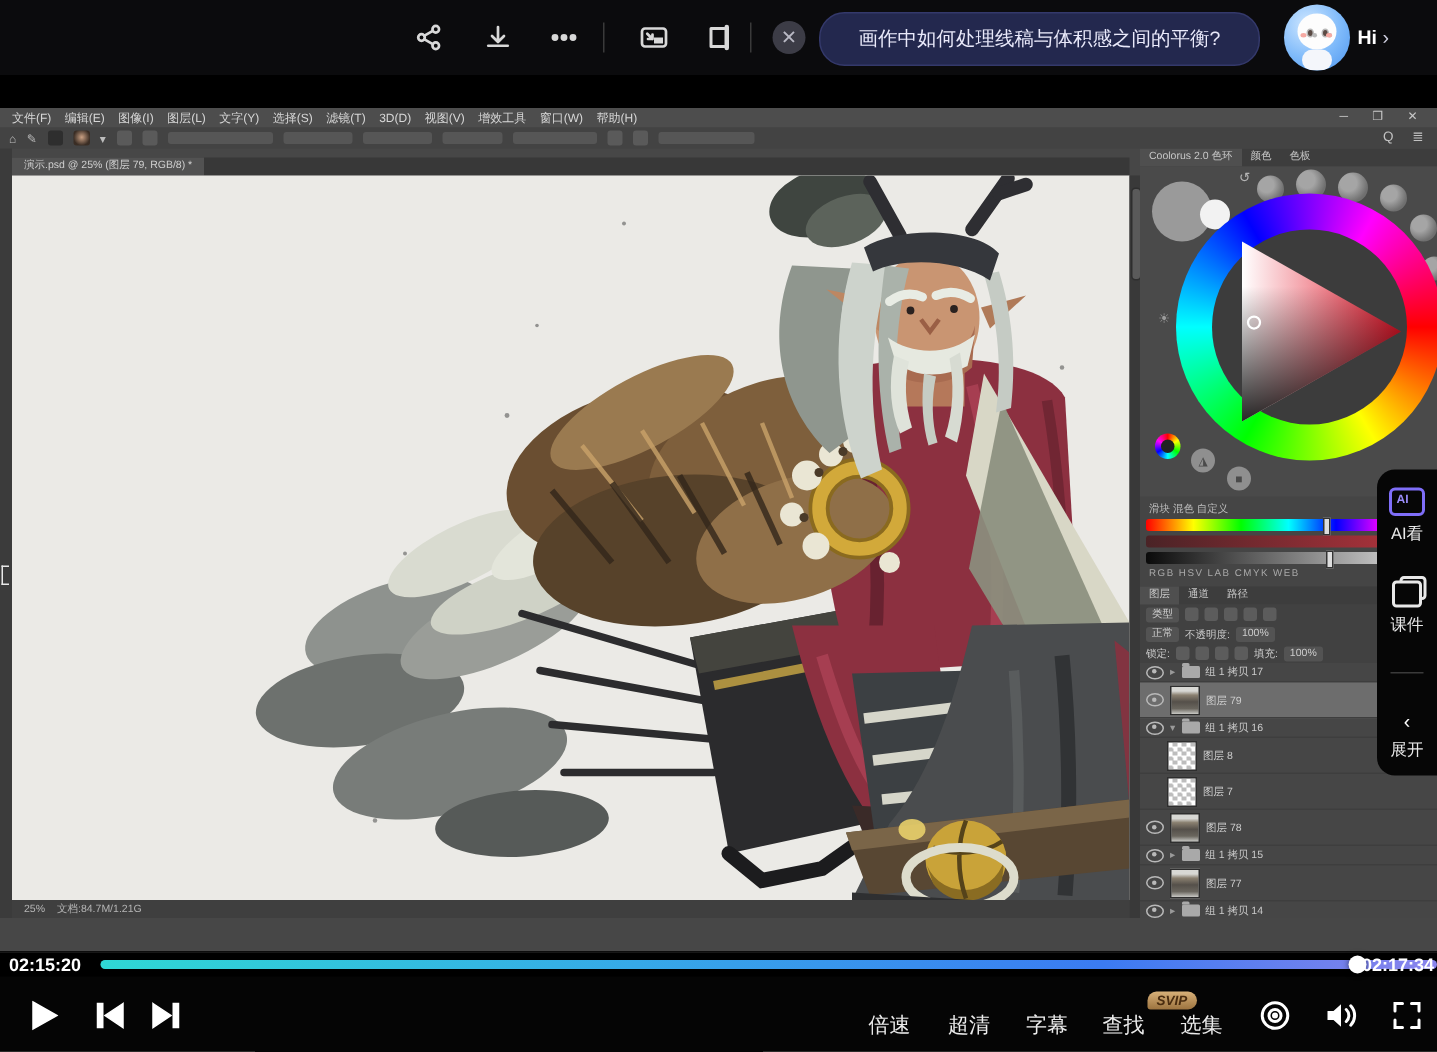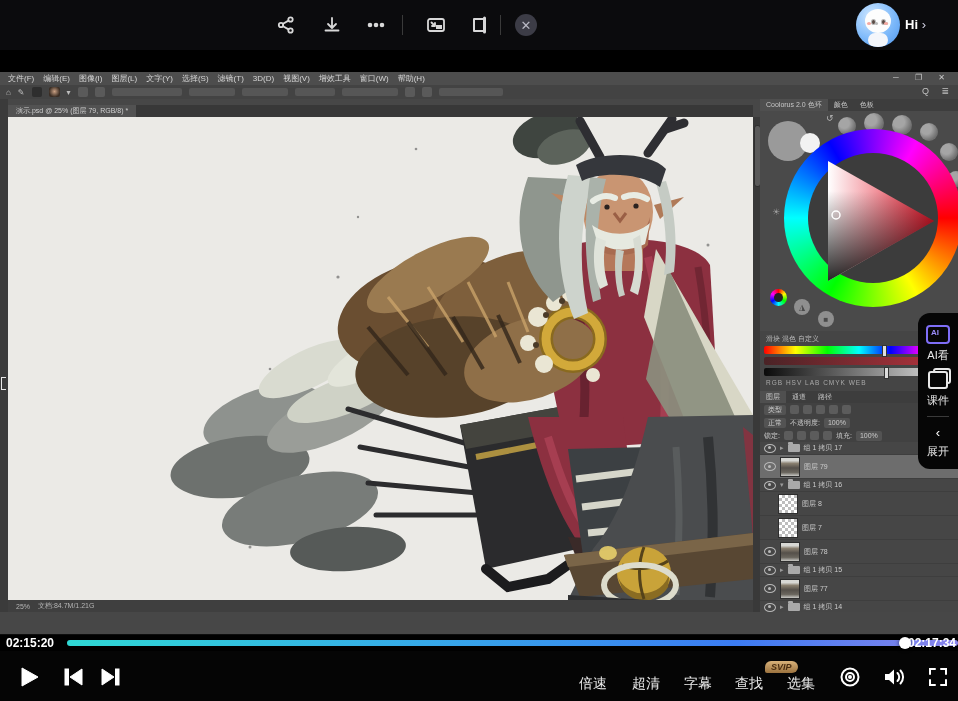--- a/index.html
+++ b/index.html
@@ -97,21 +97,21 @@
   .thumb.fig{background:linear-gradient(180deg,#d8d8d4 0%,#d8d8d4 15%,#8a8070 30%,#55504a 55%,#6a665e 80%,#c8c8c4 100%);
       background-color:#d5d5d1;}
   .thumb.checker{background-image:conic-gradient(#bdbdbd 25%,#fff 0 50%,#bdbdbd 0 75%,#fff 0);background-size:6px 6px;background-color:#fff;}
 
   
   #taskbar{position:absolute;left:0;top:562px;width:958px;height:18px;background:#0d0d0d;display:flex;align-items:center;gap:9px;
       padding-left:8px;box-sizing:border-box;}
 
   
   #sidebtns{position:absolute;right:0;top:263px;width:40px;background:#060606;border-radius:12px 0 0 12px;
-      display:flex;flex-direction:column;align-items:center;padding:12px 0 10px;gap:8px;z-index:30;text-align:center;}
+      display:flex;flex-direction:column;align-items:center;padding:12px 0 10px;gap:24px;z-index:30;text-align:center;}
   .sb-item{display:flex;flex-direction:column;align-items:center;gap:4px;cursor:pointer;}
   .sb-label{font-size:11px;color:#e8e8e8;}
   .ai-ic{width:20px;height:15px;border:2px solid #7f6ef8;border-radius:4px;position:relative;}
   .ai-ic::after{content:"AI";position:absolute;left:3px;top:1px;font-size:8px;color:#9a8cfa;font-weight:bold;}
   .doc-ic{width:16px;height:14px;border:2px solid #e8e8e8;border-radius:3px;position:relative;background:#060606;}
   .doc-ic::before{content:"";position:absolute;left:3px;top:-5px;width:14px;height:12px;border:2px solid #e8e8e8;border-radius:3px;z-index:-1;}
   .sb-div{width:22px;height:1px;background:#3a3a3a;}
   .chev-l{font-size:13px;color:#fff;}
 
   
@@ -168,20 +168,21 @@
       </svg>
   </div>
   <div class="tb-ico" style="left:468px">
     <svg width="20" height="18" viewBox="0 0 20 18">
         <path d="M13 3 h-9 v12 h9" stroke-width="2"></path>
         <line x1="14.5" y1="2" x2="14.5" y2="16" stroke-width="3"></line>
       </svg>
   </div>
   <div class="tb-div" style="left:500px"></div>
   <div class="close-circ">✕</div>
+  <div class="q-pill">画作中如何处理线稿与体积感之间的平衡?</div>
   <div class="avatar">
     <div class="head"></div>
     <div class="eye" style="left:15px"></div>
     <div class="eye" style="left:25px"></div>
     <div class="cheek" style="left:11px"></div>
     <div class="cheek" style="left:28px"></div>
     <div class="body"></div>
   </div>
   <div class="hi"><span>Hi</span> <span class="chev">›</span></div>
 </div>

